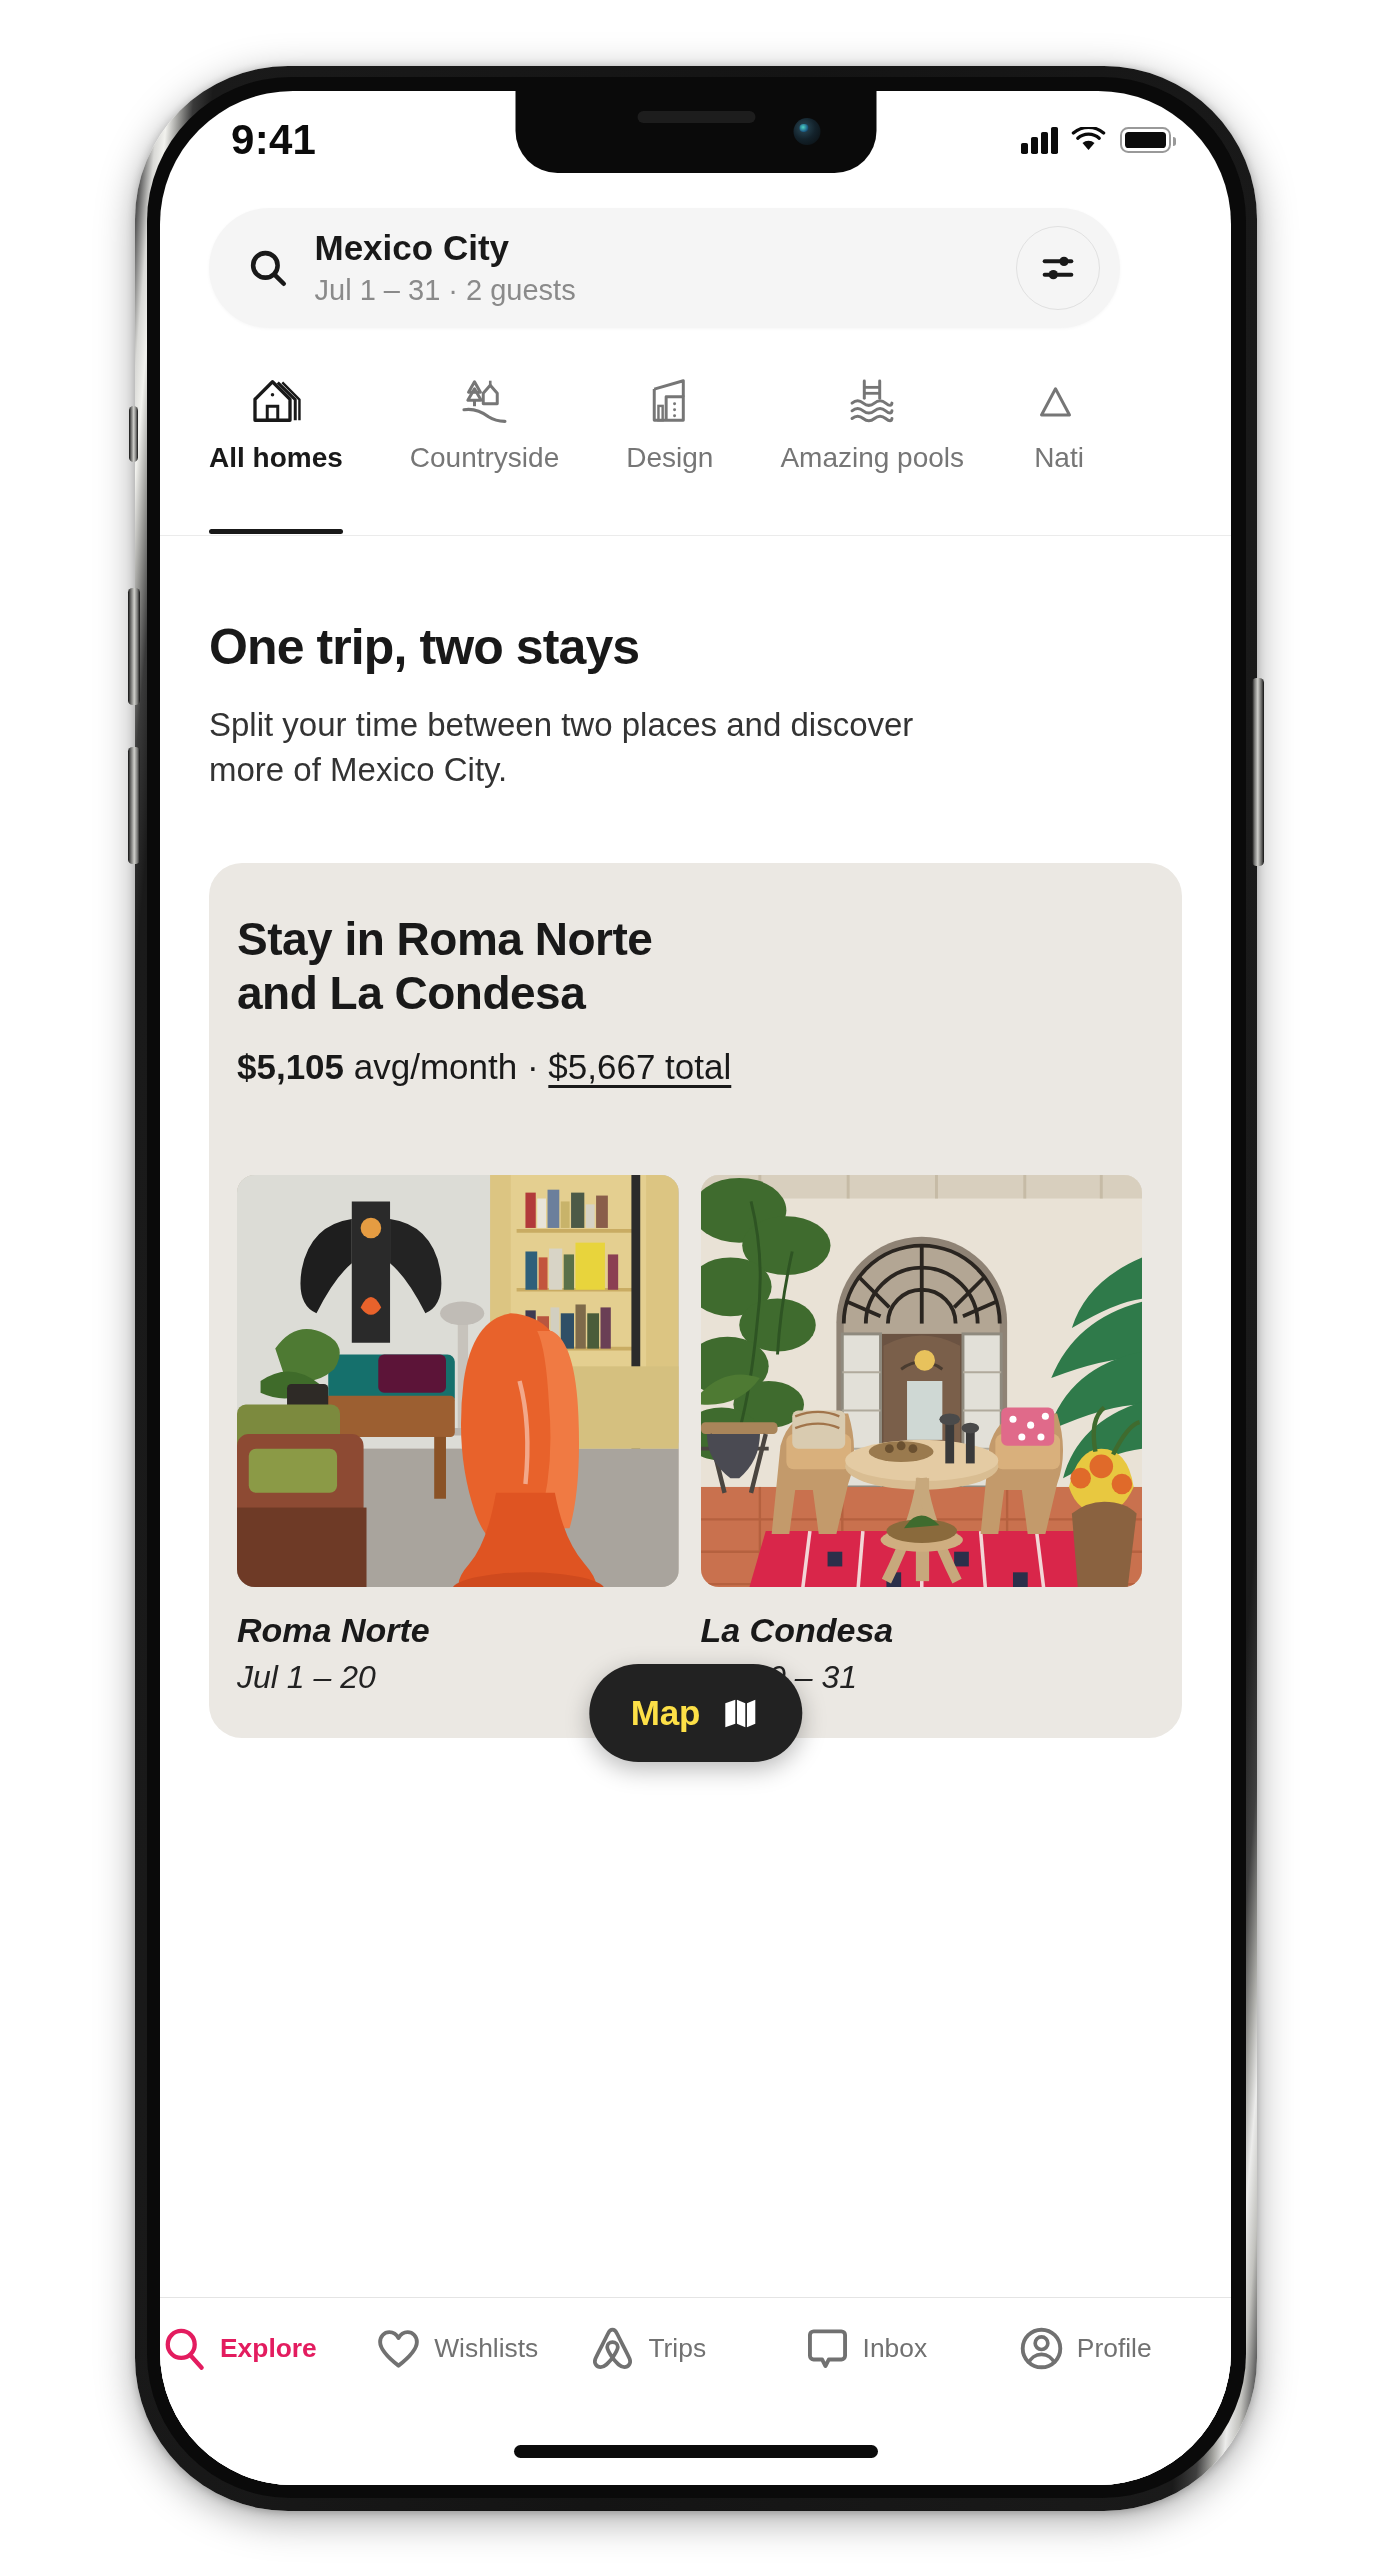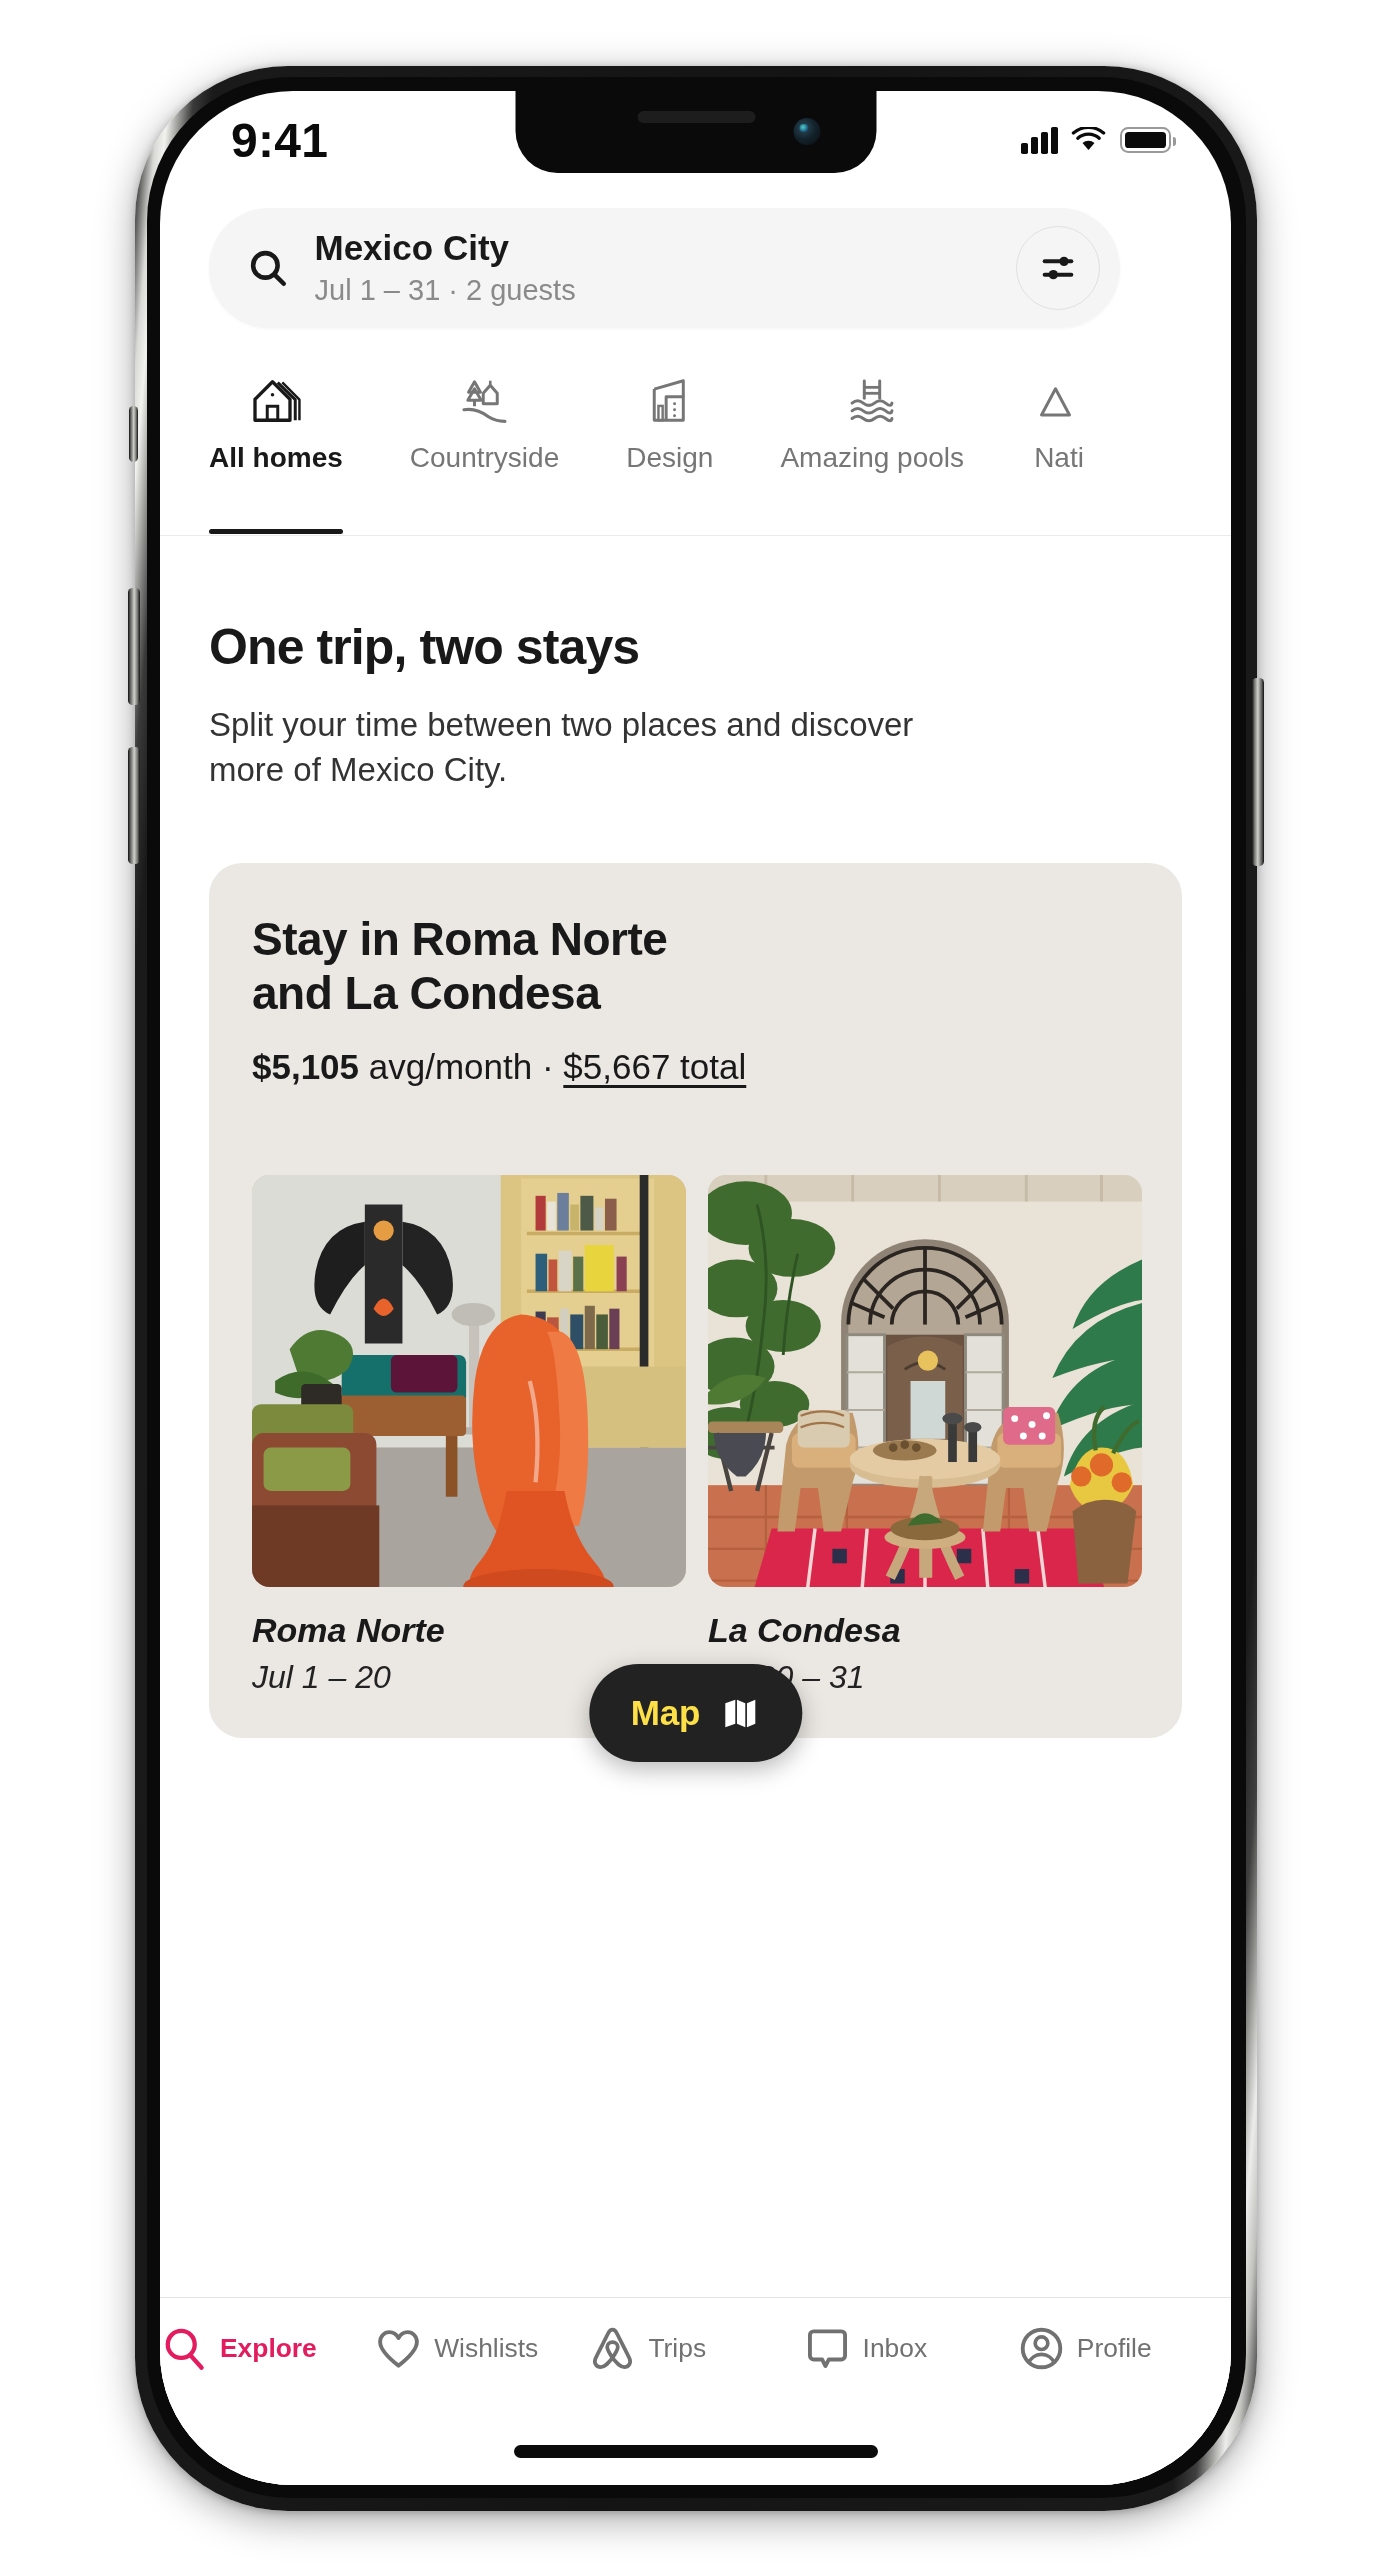--- a/index.html
+++ b/index.html
@@ -116,21 +116,21 @@
     width: 1071px;
     height: 98px;
     display: flex;
     align-items: center;
     justify-content: space-between;
     padding: 0 60px 0 71px;
     z-index: 30;
     pointer-events: none;
   }
   .status-time {
-    font-size: 48px;
+    font-size: 42px;
     font-weight: bold;
     color: #0b0b0b;
     letter-spacing: 0.3px;
     font-family: "Liberation Sans", sans-serif;
   }
   .status-right {
     display: flex;
     align-items: center;
     gap: 13.7px;
   }
@@ -263,21 +263,21 @@
     color: #333333;
     line-height: 1.35;
     max-width: 729px;
   }
 
   
   .stay-card {
     margin-top: 71px;
     background: #ebe8e3;
     border-radius: 33px;
-    padding: 49px 40px 42px 43px;
+    padding: 49px 40px 42px 28px;
     position: relative;
   }
   .stay-title {
     font-size: 46px;
     font-weight: bold;
     color: #191919;
     line-height: 1.18;
     letter-spacing: -0.5px;
   }
   .stay-price {

